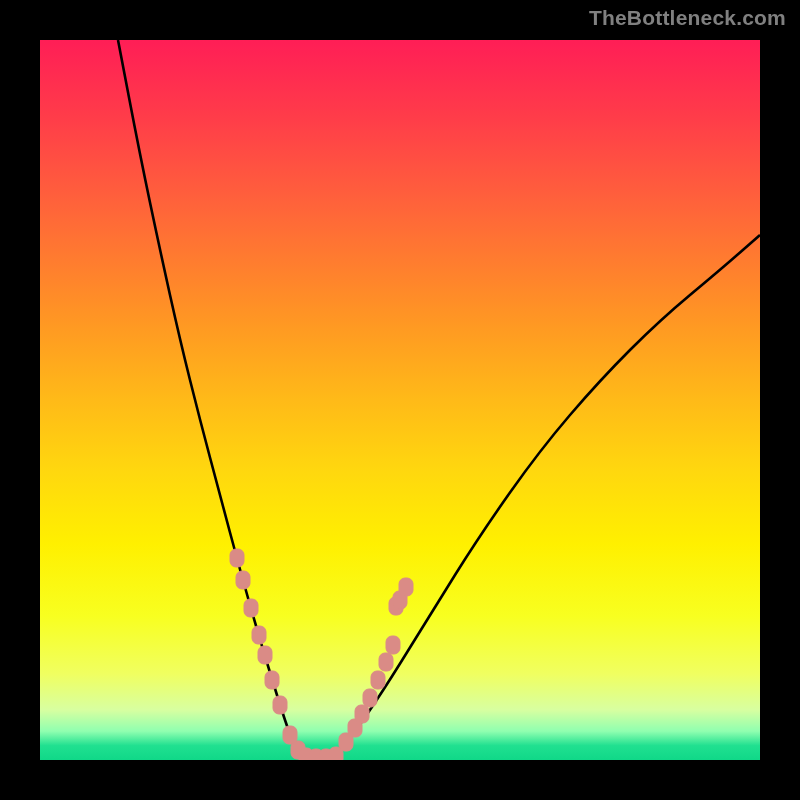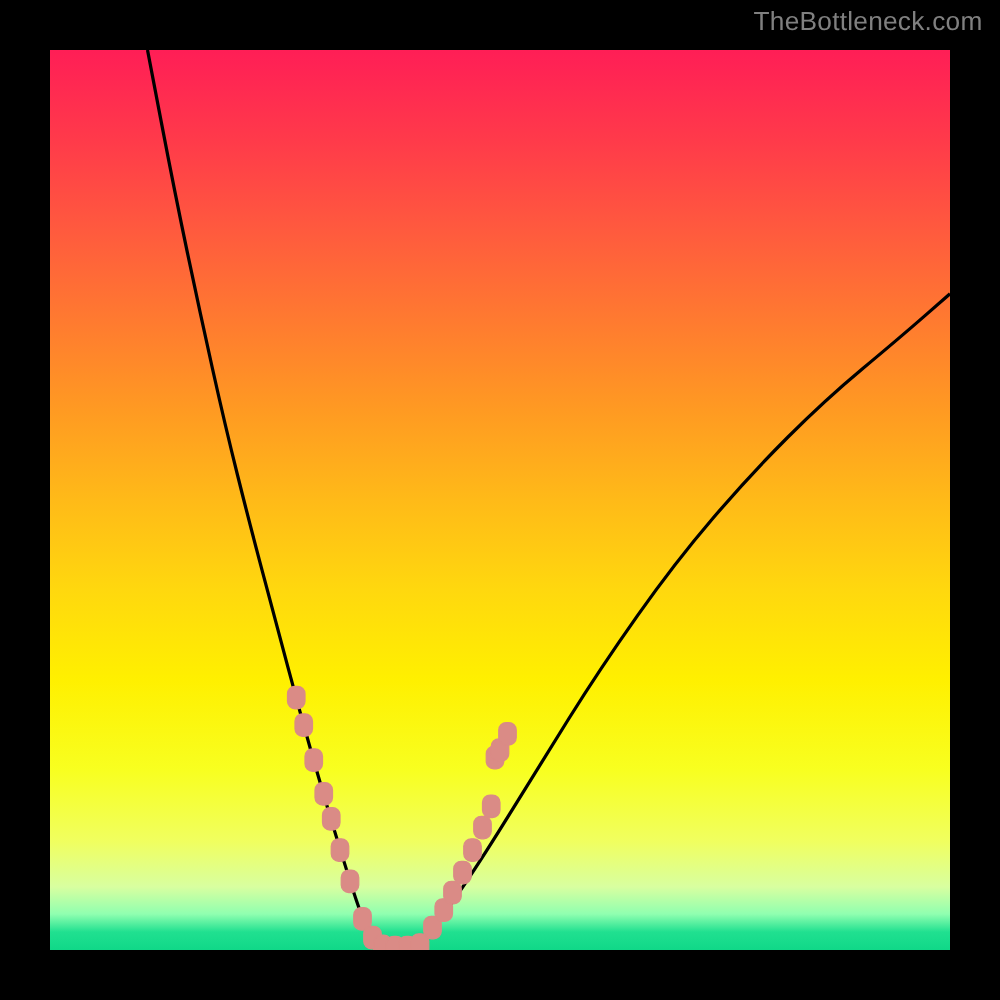--- a/index.html
+++ b/index.html
@@ -32,21 +32,21 @@
       #20e090 98%,
       #10d888 100%);
     overflow: hidden;
   }
   .watermark {
     position: absolute;
     top: 6px;
     right: 14px;
     font-size: 21px;
     color: #808080;
-    font-weight: 400;
+    font-weight: 700;
     letter-spacing: 0.2px;
   }
   svg.curves {
     position: absolute;
     left: 0; top: 0;
     width: 720px;
     height: 720px;
     overflow: visible;
   }
   .marker {

